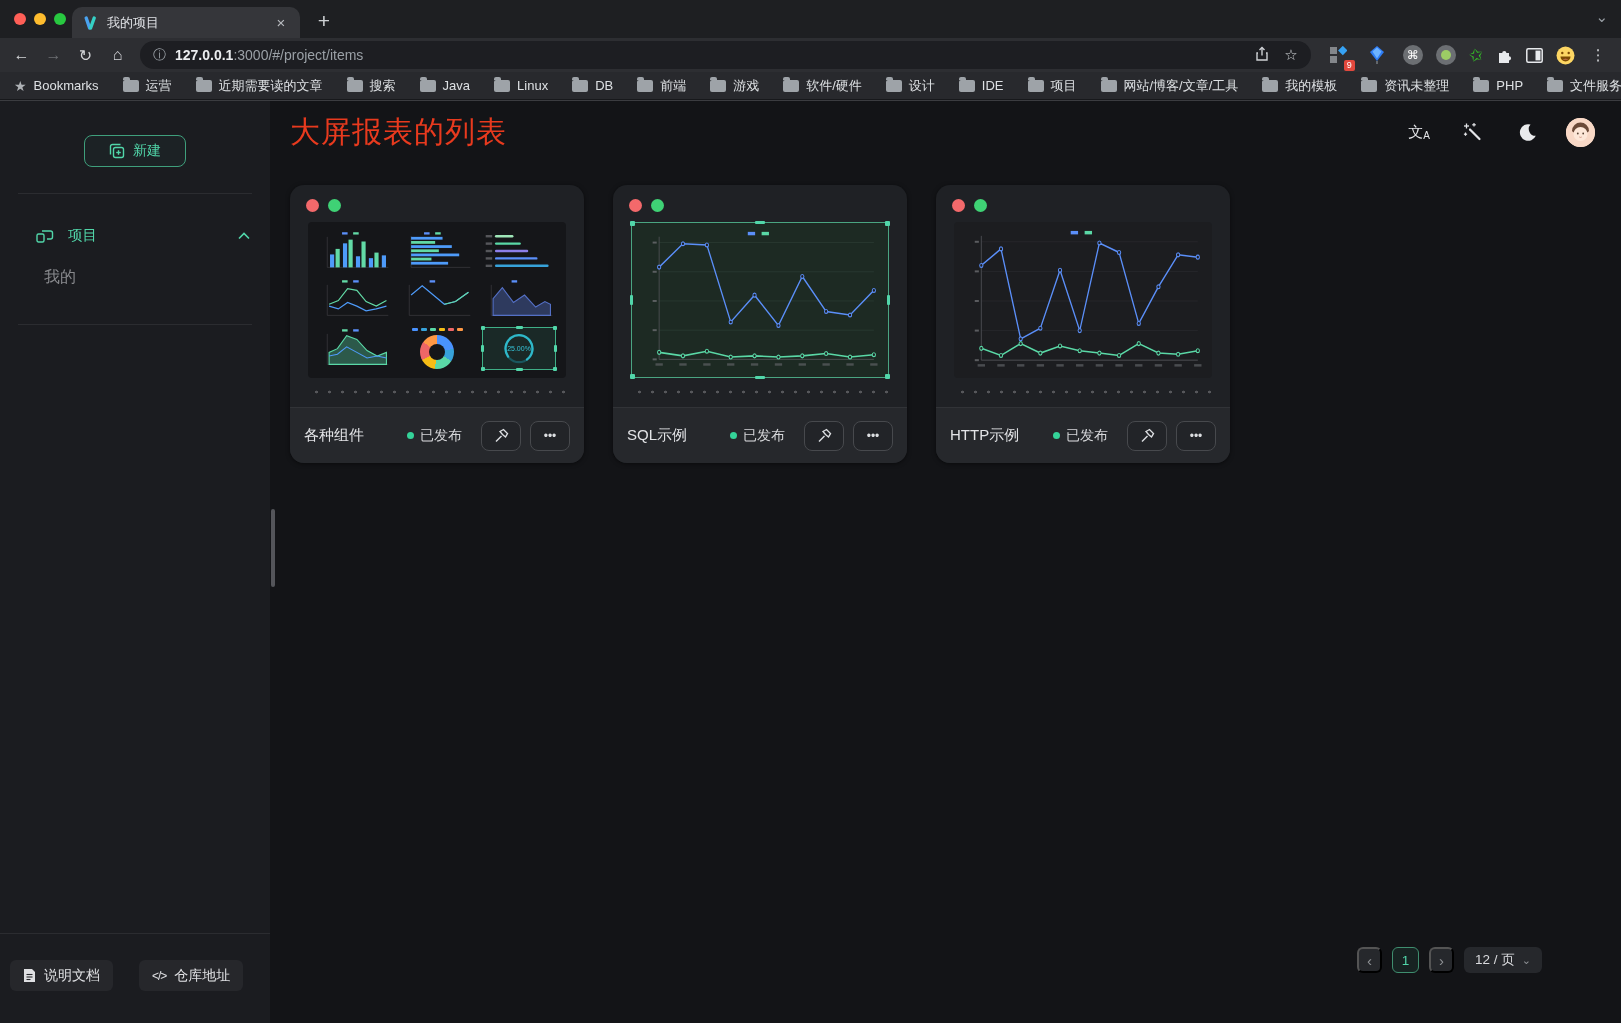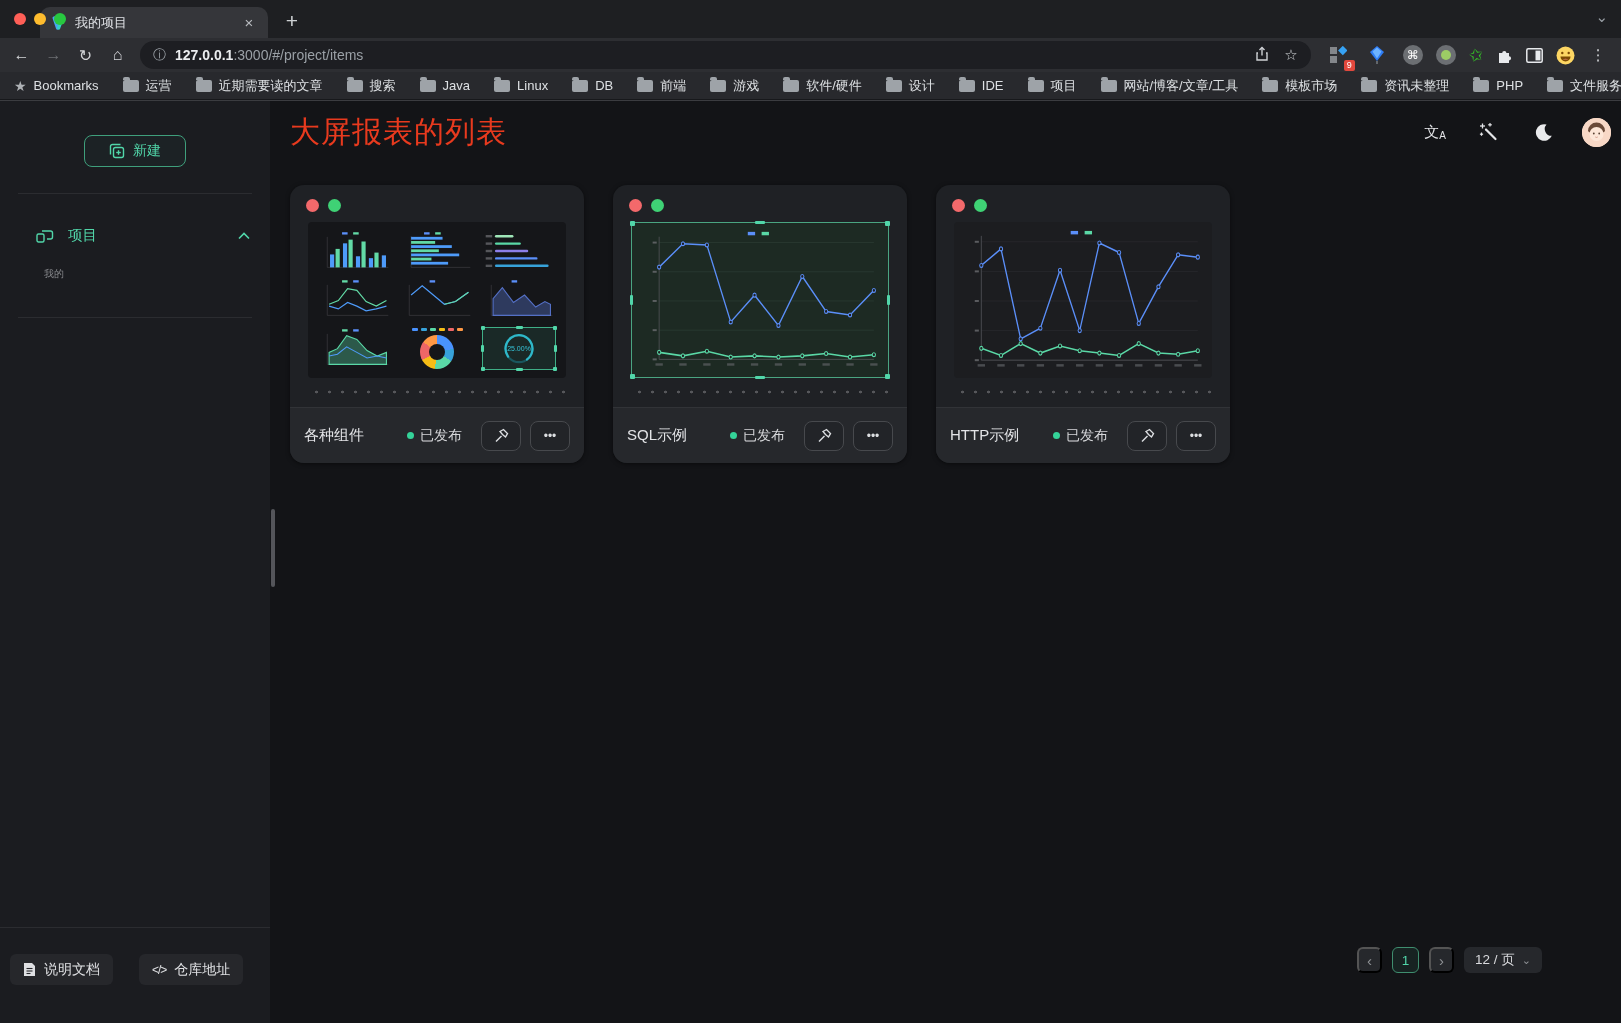--- a/index.html
+++ b/index.html
@@ -5,21 +5,21 @@
 * { margin:0; padding:0; box-sizing:border-box; }
 html,body { width:1621px; height:1023px; overflow:hidden; }
 body { font-family:"Liberation Sans", sans-serif; background:#141519; color:#e0e1e4; }
 .flexc { display:flex; align-items:center; }
 .center { display:flex; align-items:center; justify-content:center; }
 
 
 .tabbar { height:38px; background:#1e1f22; position:relative; display:flex; align-items:flex-end; }
 .traffic { position:absolute; left:14px; top:13px; display:flex; gap:8px; }
 .tl-dot { width:12px; height:12px; border-radius:50%; }
-.tab { margin-left:40px; width:228px; height:31px; background:#35363a; border-radius:10px 10px 0 0; display:flex; align-items:center; gap:9px; padding:0 10px; font-size:13px; color:#dfe1e5; }
+.tab { margin-left:72px; width:228px; height:31px; background:#35363a; border-radius:10px 10px 0 0; display:flex; align-items:center; gap:9px; padding:0 10px; font-size:13px; color:#dfe1e5; }
 .tab-title { flex:1; white-space:nowrap; overflow:hidden; }
 .tab-close { width:18px; height:18px; border-radius:50%; color:#b9bcc0; font-size:15px; }
 .newtab-btn { width:28px; height:28px; margin:0 0 3px 10px; color:#cdd0d3; font-size:21px; font-weight:300; }
 .tab-search { position:absolute; right:13px; top:8px; color:#9aa0a6; font-size:15px; }
 
 .toolbar { height:34px; background:#2d2e32; display:flex; align-items:center; padding:0 7px; gap:3px; }
 .nav-ico { width:29px; height:29px; border-radius:50%; color:#d3d5d8; font-size:16px; }
 .nav-ico.disabled { color:#6d6f73; }
 .omnibox { flex:1; height:28px; background:#1d1e22; border-radius:14px; display:flex; align-items:center; gap:9px; padding:0 13px; margin:0 5px; font-size:14px; }
 .ob-info { color:#9aa0a6; font-size:13px; }
@@ -40,30 +40,30 @@
 
 .app { display:flex; height:923px; border-top:1px solid #3b3c40; }
 .sidebar { width:270px; flex:0 0 270px; background:#1b1c20; position:relative; }
 .main { flex:1; background:#131417; position:relative; }
 
 
 .new-btn { width:102px; height:32px; margin:34px auto 0; border:1px solid #3f9f7c; border-radius:8px; display:flex; align-items:center; justify-content:center; gap:8px; color:#51d6a9; font-size:14px; background:rgba(81,214,169,0.04); }
 .sb-divider { height:1px; background:#2b2c30; margin:26px 18px; }
 .sb-group { display:flex; align-items:center; gap:14px; padding:6px 20px 6px 36px; color:#51d6a9; font-size:14.5px; }
 .sb-group .chev { margin-left:auto; }
-.sb-sub { color:#88898d; font-size:10px; padding:16px 20px 10px 44px; }
+.sb-sub { color:#88898d; font-size:16px; padding:16px 20px 10px 44px; }
 .sb-item { height:40px; margin:4px 10px; border-radius:10px; display:flex; align-items:center; gap:14px; padding:0 20px 0 56px; color:#d8d9dc; font-size:14.5px; }
 .sb-item.active { background:rgba(81,214,169,0.13); color:#51d6a9; }
 .sb-item-top { height:40px; display:flex; align-items:center; gap:14px; padding:0 20px 0 36px; color:#d8d9dc; font-size:14.5px; }
-.sb-footer { position:absolute; left:0; right:0; bottom:12px; height:84px; border-top:1px solid #2b2c30; display:flex; align-items:center; padding:0 10px; gap:26px; }
+.sb-footer { position:absolute; left:0; right:0; bottom:6px; height:84px; border-top:1px solid #2b2c30; display:flex; align-items:center; padding:0 10px; gap:26px; }
 .sb-btn { height:31px; padding:0 13px; background:#26272b; border-radius:6px; display:flex; align-items:center; gap:8px; color:#dfe0e3; font-size:14px; }
 .code-glyph { font-size:12px; letter-spacing:-1px; color:#dfe0e3; }
 
 
-.page-header { height:62px; display:flex; align-items:center; padding:0 10px 0 20px;gap:8px; }
+.page-header { height:62px; display:flex; align-items:center; padding:0 26px 0 20px;gap:8px; }
 .page-title { font-size:30px; color:#e83a1e; font-weight:500; letter-spacing:1px; }
 .hd-icons { margin-left:auto; display:flex; align-items:center; gap:24px; }
 .hd-ico { color:#e4e5e8; font-size:17px; width:30px; height:30px; }
 .trans-ico { font-size:15px; position:relative; }
 .trans-ico small { font-size:10px; position:relative; top:3px; }
 .avatar { width:29px; height:29px; border-radius:50%; overflow:hidden; background:#f8d8c6; }
 
 
 .cards-row { display:flex; gap:29px; padding:22px 0 0 20px; }
 .card { width:294px; height:278px; background:#1f2125; border-radius:14px; position:relative; box-shadow:0 1px 4px rgba(0,0,0,0.5); }
@@ -273,21 +273,21 @@
         <span>项目</span>
       </span>
 
       <span class="bm-item">
         <span class="folder-ico"></span>
         <span>网站/博客/文章/工具</span>
       </span>
 
       <span class="bm-item">
         <span class="folder-ico"></span>
-        <span>模板市场</span>
+        <span>我的模板</span>
       </span>
 
       <span class="bm-item">
         <span class="folder-ico"></span>
         <span>资讯未整理</span>
       </span>
 
       <span class="bm-item">
         <span class="folder-ico"></span>
         <span>PHP</span>

